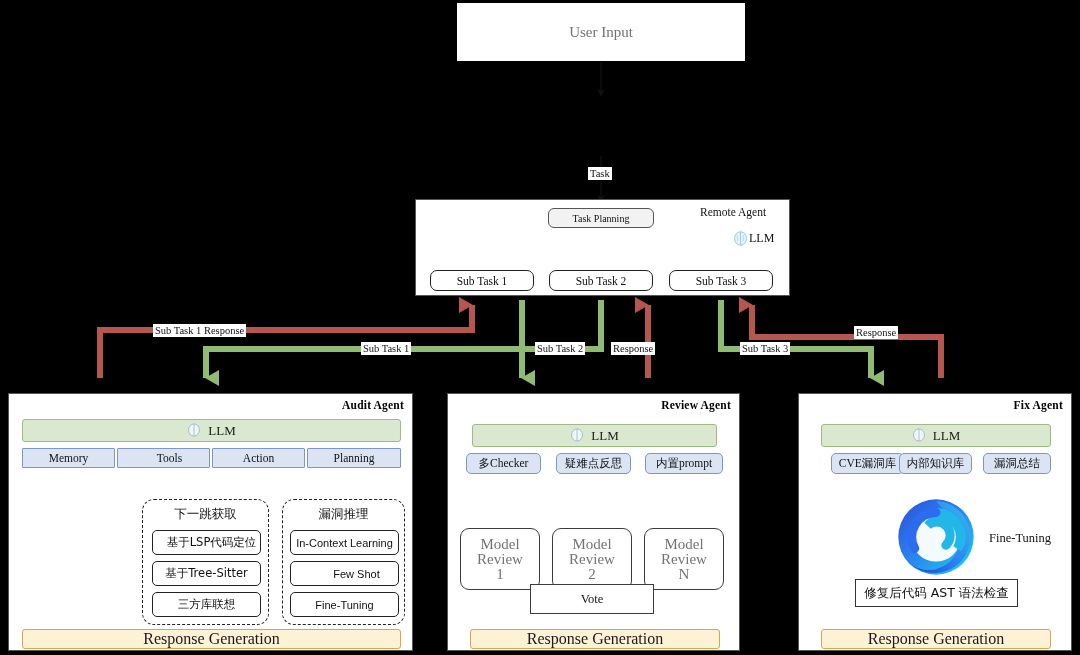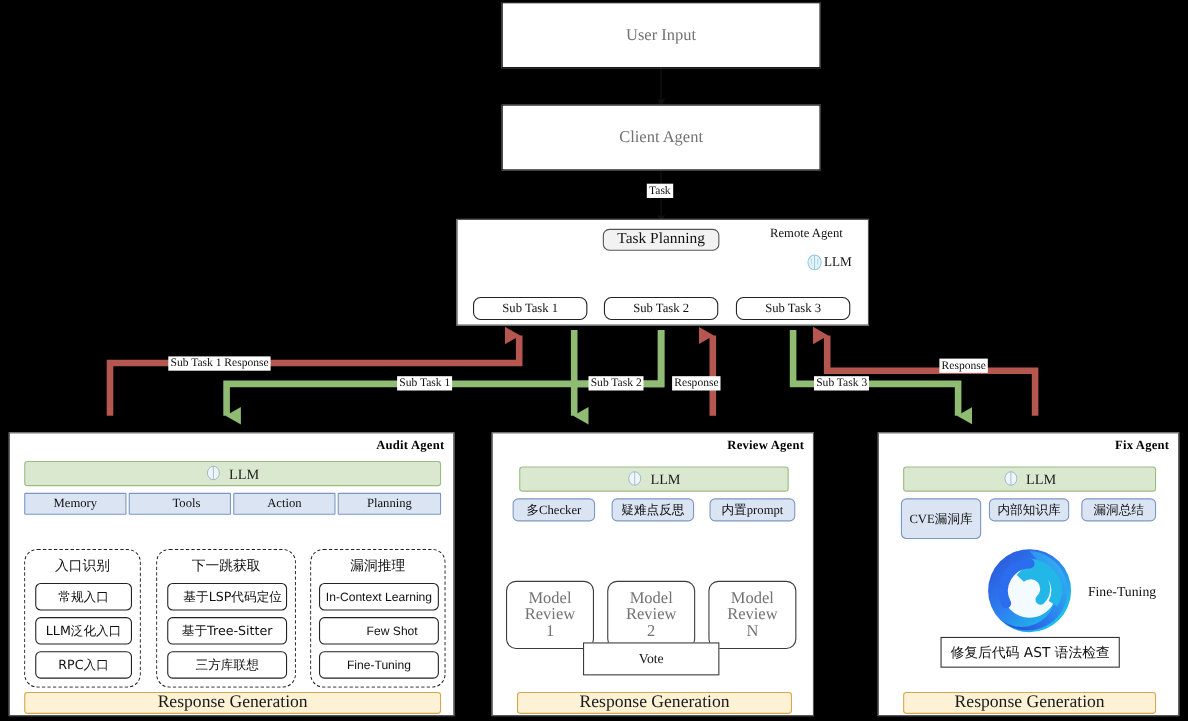--- a/index.html
+++ b/index.html
@@ -173,21 +173,21 @@
     font-family: "DejaVu Sans", "Liberation Sans", sans-serif;
   }
 
   
   .taskplan {
     position: absolute;
     background: #f2f2f2;
     border: 1px solid #555555;
     border-radius: 6px;
     display: flex; align-items: center; justify-content: center;
-    font-size: 14px; color: #111111;
+    font-size: 10px; color: #111111;
   }
   .subtask {
     position: absolute;
     background: #ffffff;
     border: 1.3px solid #222222;
     border-radius: 7px;
     display: flex; align-items: center; justify-content: center;
     font-size: 11.5px; color: #111111;
   }
   .remote-label {
@@ -269,23 +269,20 @@
       <path d="M499,549 L499,562 L591,562"></path>
       <path d="M684,549 L684,562 L591,562"></path>
       <path d="M591,549 L591,583" marker-end="url(#ahBlack)"></path>
     </g>
   </svg>
 
   <div class="plainbox topbox" style="left:456px; top:2px; width:290px; height:60px;">
     <span>User Input</span>
   </div>
 
-  <div class="plainbox topbox" style="left:456px; top:95px; width:290px; height:60px;">
-    <span>Client Agent</span>
-  </div>
 
   <div class="chip" style="left:588px; top:167px;">Task</div>
 
   <div class="plainbox" style="left:415px; top:199px; width:375px; height:97px; border-color:#555; display:block;">
   </div>
   <div class="remote-label" style="left:700px; top:206px;">Remote Agent</div>
   <div class="remote-llm" style="left:733px; top:231px;">
     <span class="brain">
       <svg width="15" height="15" viewBox="0 0 16 16">
         <ellipse cx="8" cy="8" rx="6.4" ry="7.2" fill="#e8f4fb" stroke="#8fc6e0" stroke-width="1"></ellipse>
@@ -337,32 +334,20 @@
     <div class="bluebox sq" style="left:108px; top:54px; width:93px; height:20px;padding-left:12px;">
       <span>Tools</span>
     </div>
     <div class="bluebox sq" style="left:203px; top:54px; width:93px; height:20px;">
       <span>Action</span>
     </div>
     <div class="bluebox sq" style="left:298px; top:54px; width:94px; height:20px;">
       <span>Planning</span>
     </div>
 
-    <div class="dashgroup" style="left:13px; top:105px; width:106px; height:126px;">
-      <div class="gtitle">入口识别</div>
-      <div class="itembox" style="left:9px; top:30px; width:88px; height:25px;">
-        <span>常规入口</span>
-      </div>
-      <div class="itembox" style="left:9px; top:61px; width:88px; height:25px;">
-        <span>LLM泛化入口</span>
-      </div>
-      <div class="itembox" style="left:9px; top:92px; width:88px; height:25px;">
-        <span>RPC入口</span>
-      </div>
-    </div>
 
     <div class="dashgroup" style="left:133px; top:105px; width:127px; height:126px;">
       <div class="gtitle">下一跳获取</div>
       <div class="itembox" style="left:9px; top:30px; width:109px; height:25px;padding-left:10px;">
         <span>基于LSP代码定位</span>
       </div>
       <div class="itembox" style="left:9px; top:61px; width:109px; height:25px;">
         <span>基于Tree-Sitter</span>
       </div>
       <div class="itembox" style="left:9px; top:92px; width:109px; height:25px;">
@@ -445,21 +430,21 @@
     <div class="llm-bar" style="left:22px; top:30px; width:230px; height:23px;">
       <span class="brain">
         <svg width="14" height="14" viewBox="0 0 16 16">
           <ellipse cx="8" cy="8" rx="6.2" ry="7" fill="#eef6fa" stroke="#9ab8c9" stroke-width="1"></ellipse>
           <path d="M8 1 L8 15" stroke="#9ab8c9" stroke-width=".9"></path>
         </svg>
       </span>
       <span>LLM</span>
     </div>
 
-    <div class="bluebox rnd" style="left:20px; top:59px; width:73px; height:37px;">
+    <div class="bluebox rnd" style="left:32px; top:59px; width:73px; height:21px;">
       <span>CVE漏洞库</span>
     </div>
     <div class="bluebox rnd" style="left:100px; top:59px; width:73px; height:21px;">
       <span>内部知识库</span>
     </div>
     <div class="bluebox rnd" style="left:184px; top:59px; width:68px; height:21px;">
       <span>漏洞总结</span>
     </div>
 
     <div class="spiral" style="left:96px; top:102px; width:82px; height:82px;">

